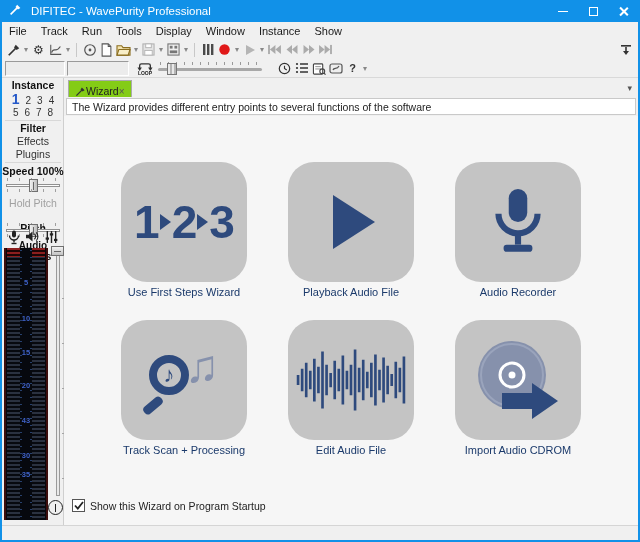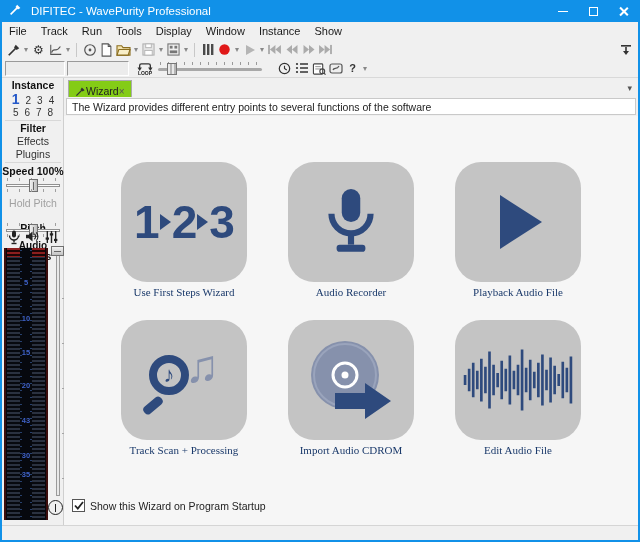--- a/index.html
+++ b/index.html
@@ -92,21 +92,21 @@
          gap:0; padding:0 6px; font-size:10.5px; color:#222; }
   .tab-close { font-size:10px; color:#555; }
   .tab-dd { margin-left:auto; margin-right:6px; align-self:center; font-size:9px; color:#555; }
   .infobar { height:17px; background:#fff; border:1px solid #c9c9c9; margin:1px 2px; display:flex; align-items:center;
          padding-left:5px; font-size:10.5px; color:#222; flex:0 0 auto; }
   .panel { position:relative; flex:1; background:#f6f6f6; overflow:hidden; }
   .btn-row { display:flex; justify-content:center; gap:41px; }
   .btn-row.r1 { margin-top:46px; } .btn-row.r2 { margin-top:22px; }
   .cell { width:126px; display:flex; flex-direction:column; align-items:center; }
   .big-btn { width:126px; height:120px; background:#c4c4c4; border-radius:26px; display:flex; align-items:center; justify-content:center; }
-  .cell .lbl { margin-top:4px; font-size:11px; color:#1b3a6b;font-family:Liberation Serif, serif; }
+  .cell .lbl { margin-top:4px; font-size:11px; color:#1b3a6b; }
   .steps { display:flex; align-items:center; color:#2e4a7d; font-weight:bold; font-size:46px; letter-spacing:-1px; }
   .steps .arr { width:0; height:0; border-left:11px solid #2e4a7d; border-top:8px solid transparent; border-bottom:8px solid transparent; margin:0 1px; }
   .note-light { position:absolute; right:8px; top:2px; font-size:46px; color:#8691ac; }
   .mag-wrap { position:relative; width:86px; height:86px; }
   .mag-ring { position:absolute; left:8px; top:18px; width:40px; height:40px; border:8px solid #2e4a7d; border-radius:50%;
               display:flex; align-items:center; justify-content:center; }
   .mag-ring .mini-note { font-size:22px; color:#2e4a7d; }
   .mag-handle { position:absolute; left:1px; top:64px; width:22px; height:9px; background:#2e4a7d; border-radius:4px; transform:rotate(-40deg); }
   .chk-row { position:absolute; left:8px; bottom:13px; display:flex; align-items:center; gap:5px; }
   .chk-box { width:13px; height:13px; background:#fff; border:1px solid #555; display:flex; align-items:center; justify-content:center; }
@@ -417,72 +417,72 @@
                   <span class="arr"></span>
                 <span>2</span>
                   <span class="arr"></span>
                 <span>3</span>
               </div>
             </div>
             <div class="lbl">Use First Steps Wizard</div>
           </div>
           <div class="cell">
             <div class="big-btn">
+              <svg width="64" height="66" viewBox="0 0 64 66">
+                <polygon points="14,6 56,33 14,60" fill="#2e4a7d"></polygon>
+              </svg>
+            </div>
+            <div class="lbl">Playback Audio File</div>
+          </div>
+          <div class="cell">
+            <div class="big-btn">
               <svg width="72" height="76" viewBox="0 0 70 72">
                 <rect x="26" y="4" width="18" height="32" rx="9" fill="#2e4a7d"></rect>
                 <path d="M16 28 a19 19 0 0 0 38 0" fill="none" stroke="#2e4a7d" stroke-width="6"></path>
                 <path d="M35 48 v10" stroke="#2e4a7d" stroke-width="6"></path>
                 <rect x="21" y="58" width="28" height="7" rx="3" fill="#2e4a7d"></rect>
               </svg>
             </div>
             <div class="lbl">Audio Recorder</div>
-          </div>
-          <div class="cell">
-            <div class="big-btn">
-              <svg width="64" height="66" viewBox="0 0 64 66">
-                <polygon points="14,6 56,33 14,60" fill="#2e4a7d"></polygon>
-              </svg>
-            </div>
-            <div class="lbl">Playback Audio File</div>
           </div>
         </div>
 
         <div class="btn-row r2">
           <div class="cell">
             <div class="big-btn">
               <div class="mag-wrap">
                 <span class="note-light">♫</span>
                 <div class="mag-ring">
                     <span class="mini-note">♪</span>
                   </div>
                 <div class="mag-handle"></div>
               </div>
             </div>
             <div class="lbl">Track Scan + Processing</div>
           </div>
           <div class="cell">
             <div class="big-btn">
+              <svg width="114" height="72" viewBox="0 0 112 70">
+                <path stroke="#2e4a7d" stroke-width="2.6" d="M4 30 V40 M8 24 V46 M12 18 V52 M16 26 V44 M20 14 V56 M24 22 V48 M28 7 V63 M32 20 V50 M36 28 V42 M40 16 V54 M44 24 V46 M48 11 V59 M52 26 V44 M56 20 V50 M60 5 V65 M64 23 V47 M68 15 V55 M72 27 V43 M76 18 V52 M80 10 V60 M84 25 V45 M88 13 V57 M92 21 V49 M96 29 V41 M100 17 V53 M104 23 V47 M108 12 V58"></path>
+              </svg>
+            </div>
+            <div class="lbl">Edit Audio File</div>
+          </div>
+          <div class="cell">
+            <div class="big-btn">
               <svg width="92" height="82" viewBox="0 0 92 82">
                 <circle cx="40" cy="36" r="34" fill="#8691ac"></circle>
                 <circle cx="40" cy="36" r="31" fill="none" stroke="#9aa4bc" stroke-width="2"></circle>
                 <circle cx="40" cy="36" r="12" fill="none" stroke="#fff" stroke-width="3"></circle>
                 <circle cx="40" cy="36" r="3.5" fill="#fff"></circle>
                 <polygon points="30,54 60,54 60,44 86,62 60,80 60,70 30,70" fill="#2e4a7d"></polygon>
               </svg>
             </div>
             <div class="lbl">Import Audio CDROM</div>
           </div>
-          <div class="cell">
-            <div class="big-btn">
-              <svg width="114" height="72" viewBox="0 0 112 70">
-                <path stroke="#2e4a7d" stroke-width="2.6" d="M4 30 V40 M8 24 V46 M12 18 V52 M16 26 V44 M20 14 V56 M24 22 V48 M28 7 V63 M32 20 V50 M36 28 V42 M40 16 V54 M44 24 V46 M48 11 V59 M52 26 V44 M56 20 V50 M60 5 V65 M64 23 V47 M68 15 V55 M72 27 V43 M76 18 V52 M80 10 V60 M84 25 V45 M88 13 V57 M92 21 V49 M96 29 V41 M100 17 V53 M104 23 V47 M108 12 V58"></path>
-              </svg>
-            </div>
-            <div class="lbl">Edit Audio File</div>
-          </div>
         </div>
 
         <div class="chk-row">
           <div class="chk-box">
             <svg width="10" height="9" viewBox="0 0 10 9">
                 <polyline points="1,4.5 3.8,7.5 9,1" fill="none" stroke="#222" stroke-width="1.8"></polyline>
               </svg>
           </div>
           <span class="chk-label">Show this Wizard on Program Startup</span>
         </div>

